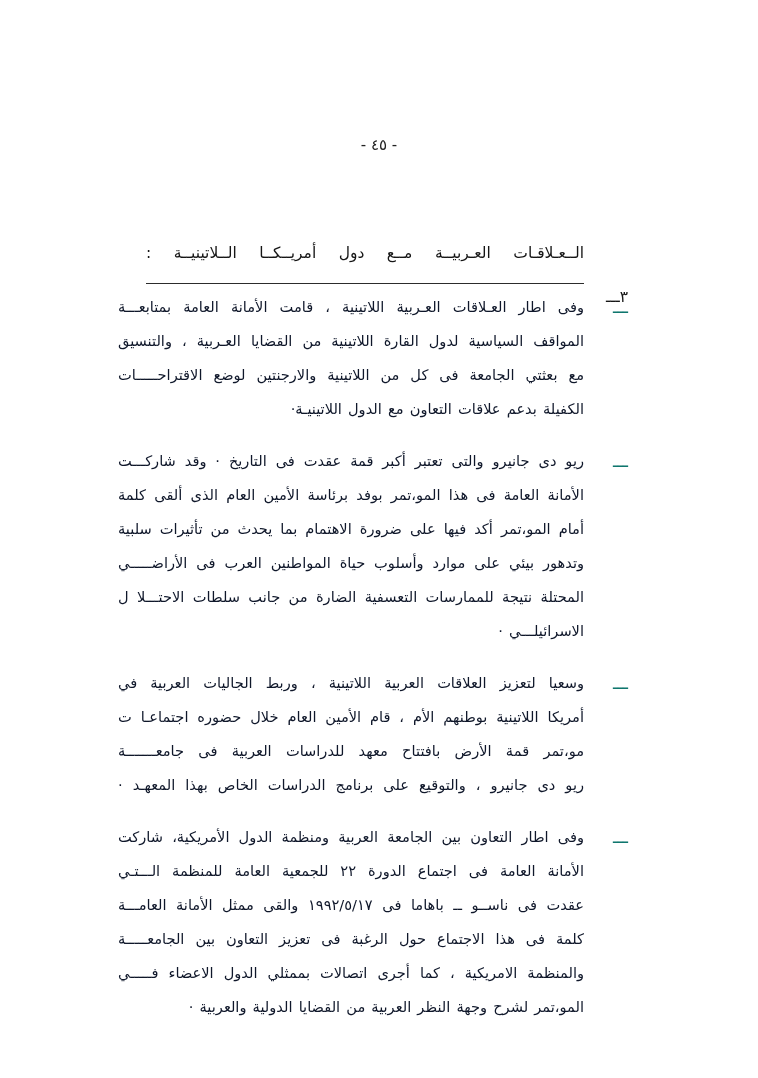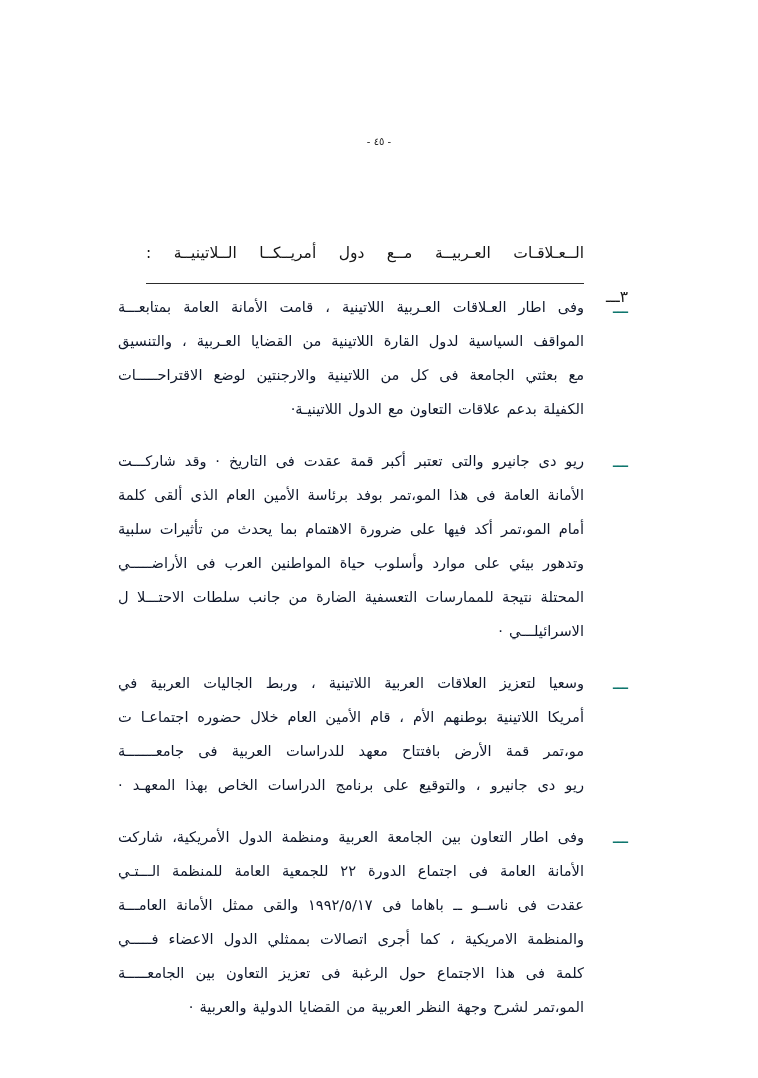--- a/index.html
+++ b/index.html
@@ -16,21 +16,21 @@
     font-family: "DejaVu Sans", sans-serif;
     direction: rtl;
     overflow: hidden;
   }
   .page-number {
     position: absolute;
     top: 136px;
     left: 0;
     right: 0;
     text-align: center;
-    font-size: 10px;
+    font-size: 15px;
     letter-spacing: 2px;
     color: #222;
   }
   .heading {
     position: absolute;
     top: 241px;
     right: 130px;
     left: 146px;
     display: flex;
     gap: 10px;
@@ -128,19 +128,19 @@
           <div class="line">مو،تمر قمة الأرض بافتتاح معهد للدراسات العربية فى جامعـــــــة</div>
           <div class="line">ريو دى جانيرو ، والتوقيع على برنامج الدراسات الخاص بهذا المعهـد ·</div>
         </div>
       </div>
       <div class="para">
         <span class="dash">ـــ</span>
         <div class="lines">
           <div class="line">وفى اطار التعاون بين الجامعة العربية ومنظمة الدول الأمريكية،  شاركت</div>
           <div class="line">الأمانة العامة فى اجتماع الدورة ٢٢ للجمعية العامة للمنظمة الـــتـي</div>
           <div class="line">عقدت فى ناســو ــ باهاما  فى ١٩٩٢/٥/١٧ والقى ممثل الأمانة العامـــة</div>
+          <div class="line">كلمة فى هذا  الاجتماع حول الرغبة فى تعزيز التعاون بين الجامعـــــة</div>
           <div class="line">والمنظمة الامريكية ، كما  أجرى اتصالات بممثلي الدول الاعضاء  فـــــي</div>
-          <div class="line">كلمة فى هذا  الاجتماع حول الرغبة فى تعزيز التعاون بين الجامعـــــة</div>
           <div class="line start">المو،تمر لشرح وجهة النظر العربية من القضايا  الدولية والعربية ·</div>
         </div>
       </div>
     </div>
 </div>
 
 </body></html>

